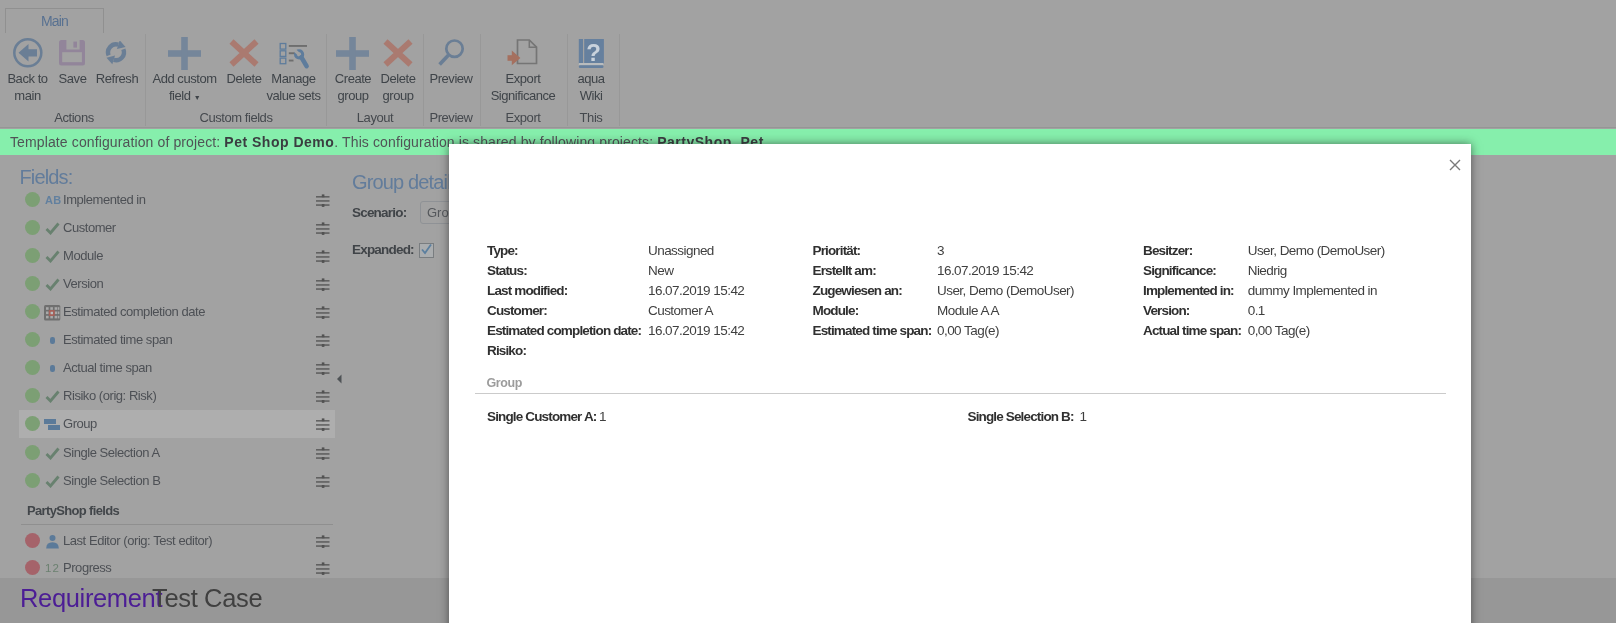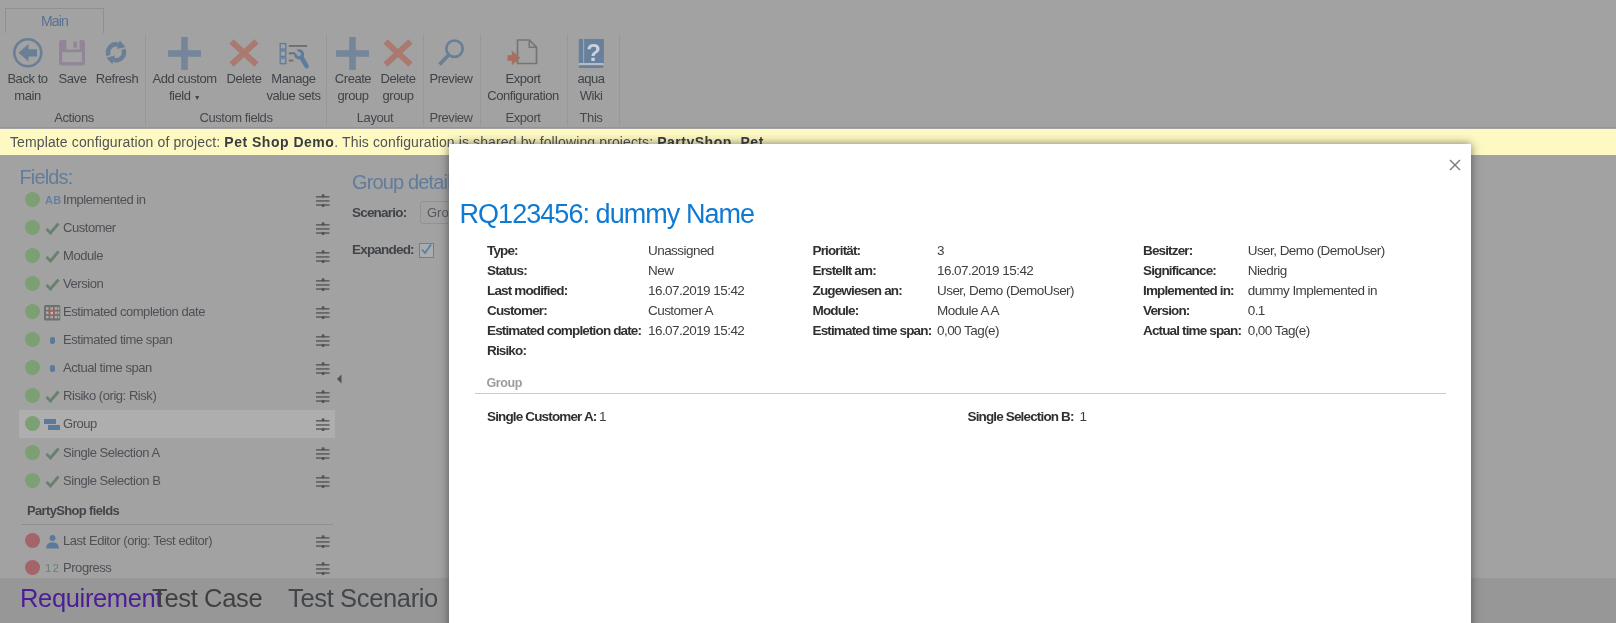--- a/index.html
+++ b/index.html
@@ -8,21 +8,21 @@
   .abs { position:absolute; }
   .ct { text-align:center; }
   
   #strip { left:0; top:0; width:1616px; height:33px; background:#a2a2a2; }
   #tab { left:5px; top:8px; width:99px; height:25px; background:#a2a2a2; border:1px solid #909090; border-bottom:none; color:#587191; font-size:14px; letter-spacing:-0.8px; line-height:24px; text-align:center; }
   #ribbon { left:0; top:33px; width:1616px; height:95px; background:#a2a2a2; border-bottom:1px solid #959595; }
   .sep { top:34px; width:1px; height:92px; background:#989898; }
   .rlbl { font-size:13px; letter-spacing:-0.45px; color:#3f4449; height:16px; line-height:16px; white-space:nowrap; }
   .glbl { font-size:13px; letter-spacing:-0.45px; color:#45494e; height:16px; line-height:16px; white-space:nowrap; }
   
-  #tbar { left:0; top:129px; width:1616px; height:26px; background:#fef9c3; }
+  #tbar { left:0; top:129px; width:1616px; height:26px; background:#86efac; }
   #tbar div { position:absolute; left:10px; top:3px; font-size:14px; letter-spacing:0.12px; line-height:20px; color:#505356; white-space:nowrap; }
   
   #fieldsH { left:19.5px; top:163.5px; font-size:20px; letter-spacing:-0.85px; line-height:26px; color:#627c9b; }
   .row { left:0; width:341px; height:28px; }
   .dot { position:absolute; left:25px; top:6px; width:15px; height:15px; border-radius:50%; }
   .gdot { background:#7c9f74; }
   .rdot { background:#a5636a; }
   .rtxt { position:absolute; left:63px; top:6px; font-size:13px; letter-spacing:-0.45px; color:#4d5055; white-space:nowrap; }
   .slider { position:absolute; left:316px; top:8px; }
   #selrow { left:19px; top:410px; width:316px; height:28px; background:#aeaeae; }
@@ -148,21 +148,21 @@
 <div class="abs rlbl ct" style="left:149px;top:88px;width:71px">field <span style="font-size:7px">▼</span></div>
 <div class="abs rlbl ct" style="left:214px;top:71px;width:60px">Delete</div>
 <div class="abs rlbl ct" style="left:263px;top:71px;width:61px">Manage</div>
 <div class="abs rlbl ct" style="left:263px;top:88px;width:61px">value sets</div>
 <div class="abs rlbl ct" style="left:328px;top:71px;width:50px">Create</div>
 <div class="abs rlbl ct" style="left:328px;top:88px;width:50px">group</div>
 <div class="abs rlbl ct" style="left:373px;top:71px;width:50px">Delete</div>
 <div class="abs rlbl ct" style="left:373px;top:88px;width:50px">group</div>
 <div class="abs rlbl ct" style="left:421px;top:71px;width:60px">Preview</div>
 <div class="abs rlbl ct" style="left:493px;top:71px;width:60px">Export</div>
-<div class="abs rlbl ct" style="left:478px;top:88px;width:90px">Configuration</div>
+<div class="abs rlbl ct" style="left:478px;top:88px;width:90px">Significance</div>
 <div class="abs rlbl ct" style="left:571px;top:71px;width:40px">aqua</div>
 <div class="abs rlbl ct" style="left:571px;top:88px;width:40px">Wiki</div>
 
 <div class="abs glbl ct" style="left:34px;top:110px;width:80px">Actions</div>
 <div class="abs glbl ct" style="left:196px;top:110px;width:80px">Custom fields</div>
 <div class="abs glbl ct" style="left:335px;top:110px;width:80px">Layout</div>
 <div class="abs glbl ct" style="left:411px;top:110px;width:80px">Preview</div>
 <div class="abs glbl ct" style="left:483px;top:110px;width:80px">Export</div>
 <div class="abs glbl ct" style="left:551px;top:110px;width:80px">This</div>
 
@@ -402,28 +402,26 @@
       <path d="M2 6.5 L5 10 L11 1.5" stroke="#5b7f9f" stroke-width="1.8" fill="none"></path>
     </svg>
   </div>
 <svg class="abs" id="collapse" width="6" height="10">
     <path d="M5.5 0.5 L1 5 L5.5 9.5 Z" fill="#4f5356"></path>
   </svg>
 
 <div class="abs" id="band">
   <div class="bandt" style="left:20px;color:#4c1d95">Requirement</div>
   <div class="bandt" style="left:152px;color:#404040">Test Case</div>
-  <div class="bandt" style="left:288px;color:#42464b">Test Scenario</div>
 </div>
 
 <div class="abs" id="modal">
   <svg class="abs" id="mclose" width="12" height="12" viewBox="0 0 12 12">
       <path d="M1 1 L11 11 M11 1 L1 11" stroke="#7a7a7a" stroke-width="1.4"></path>
     </svg>
-  <div class="abs" id="mh1">RQ123456: dummy Name</div>
   <div id="grid" style="position:absolute;left:0;top:-1px;width:100%;height:100%">
     <div class="abs flbl" style="left:38px;top:98px">Type:</div>
       <div class="abs fval" style="left:199px;top:98px">Unassigned</div>
     <div class="abs flbl" style="left:38px;top:118px">Status:</div>
       <div class="abs fval" style="left:199px;top:118px">New</div>
     <div class="abs flbl" style="left:38px;top:138px">Last modified:</div>
       <div class="abs fval" style="left:199px;top:138px">16.07.2019 15:42</div>
     <div class="abs flbl" style="left:38px;top:158px">Customer:</div>
       <div class="abs fval" style="left:199px;top:158px">Customer A</div>
     <div class="abs flbl" style="left:38px;top:178px">Estimated completion date:</div>

